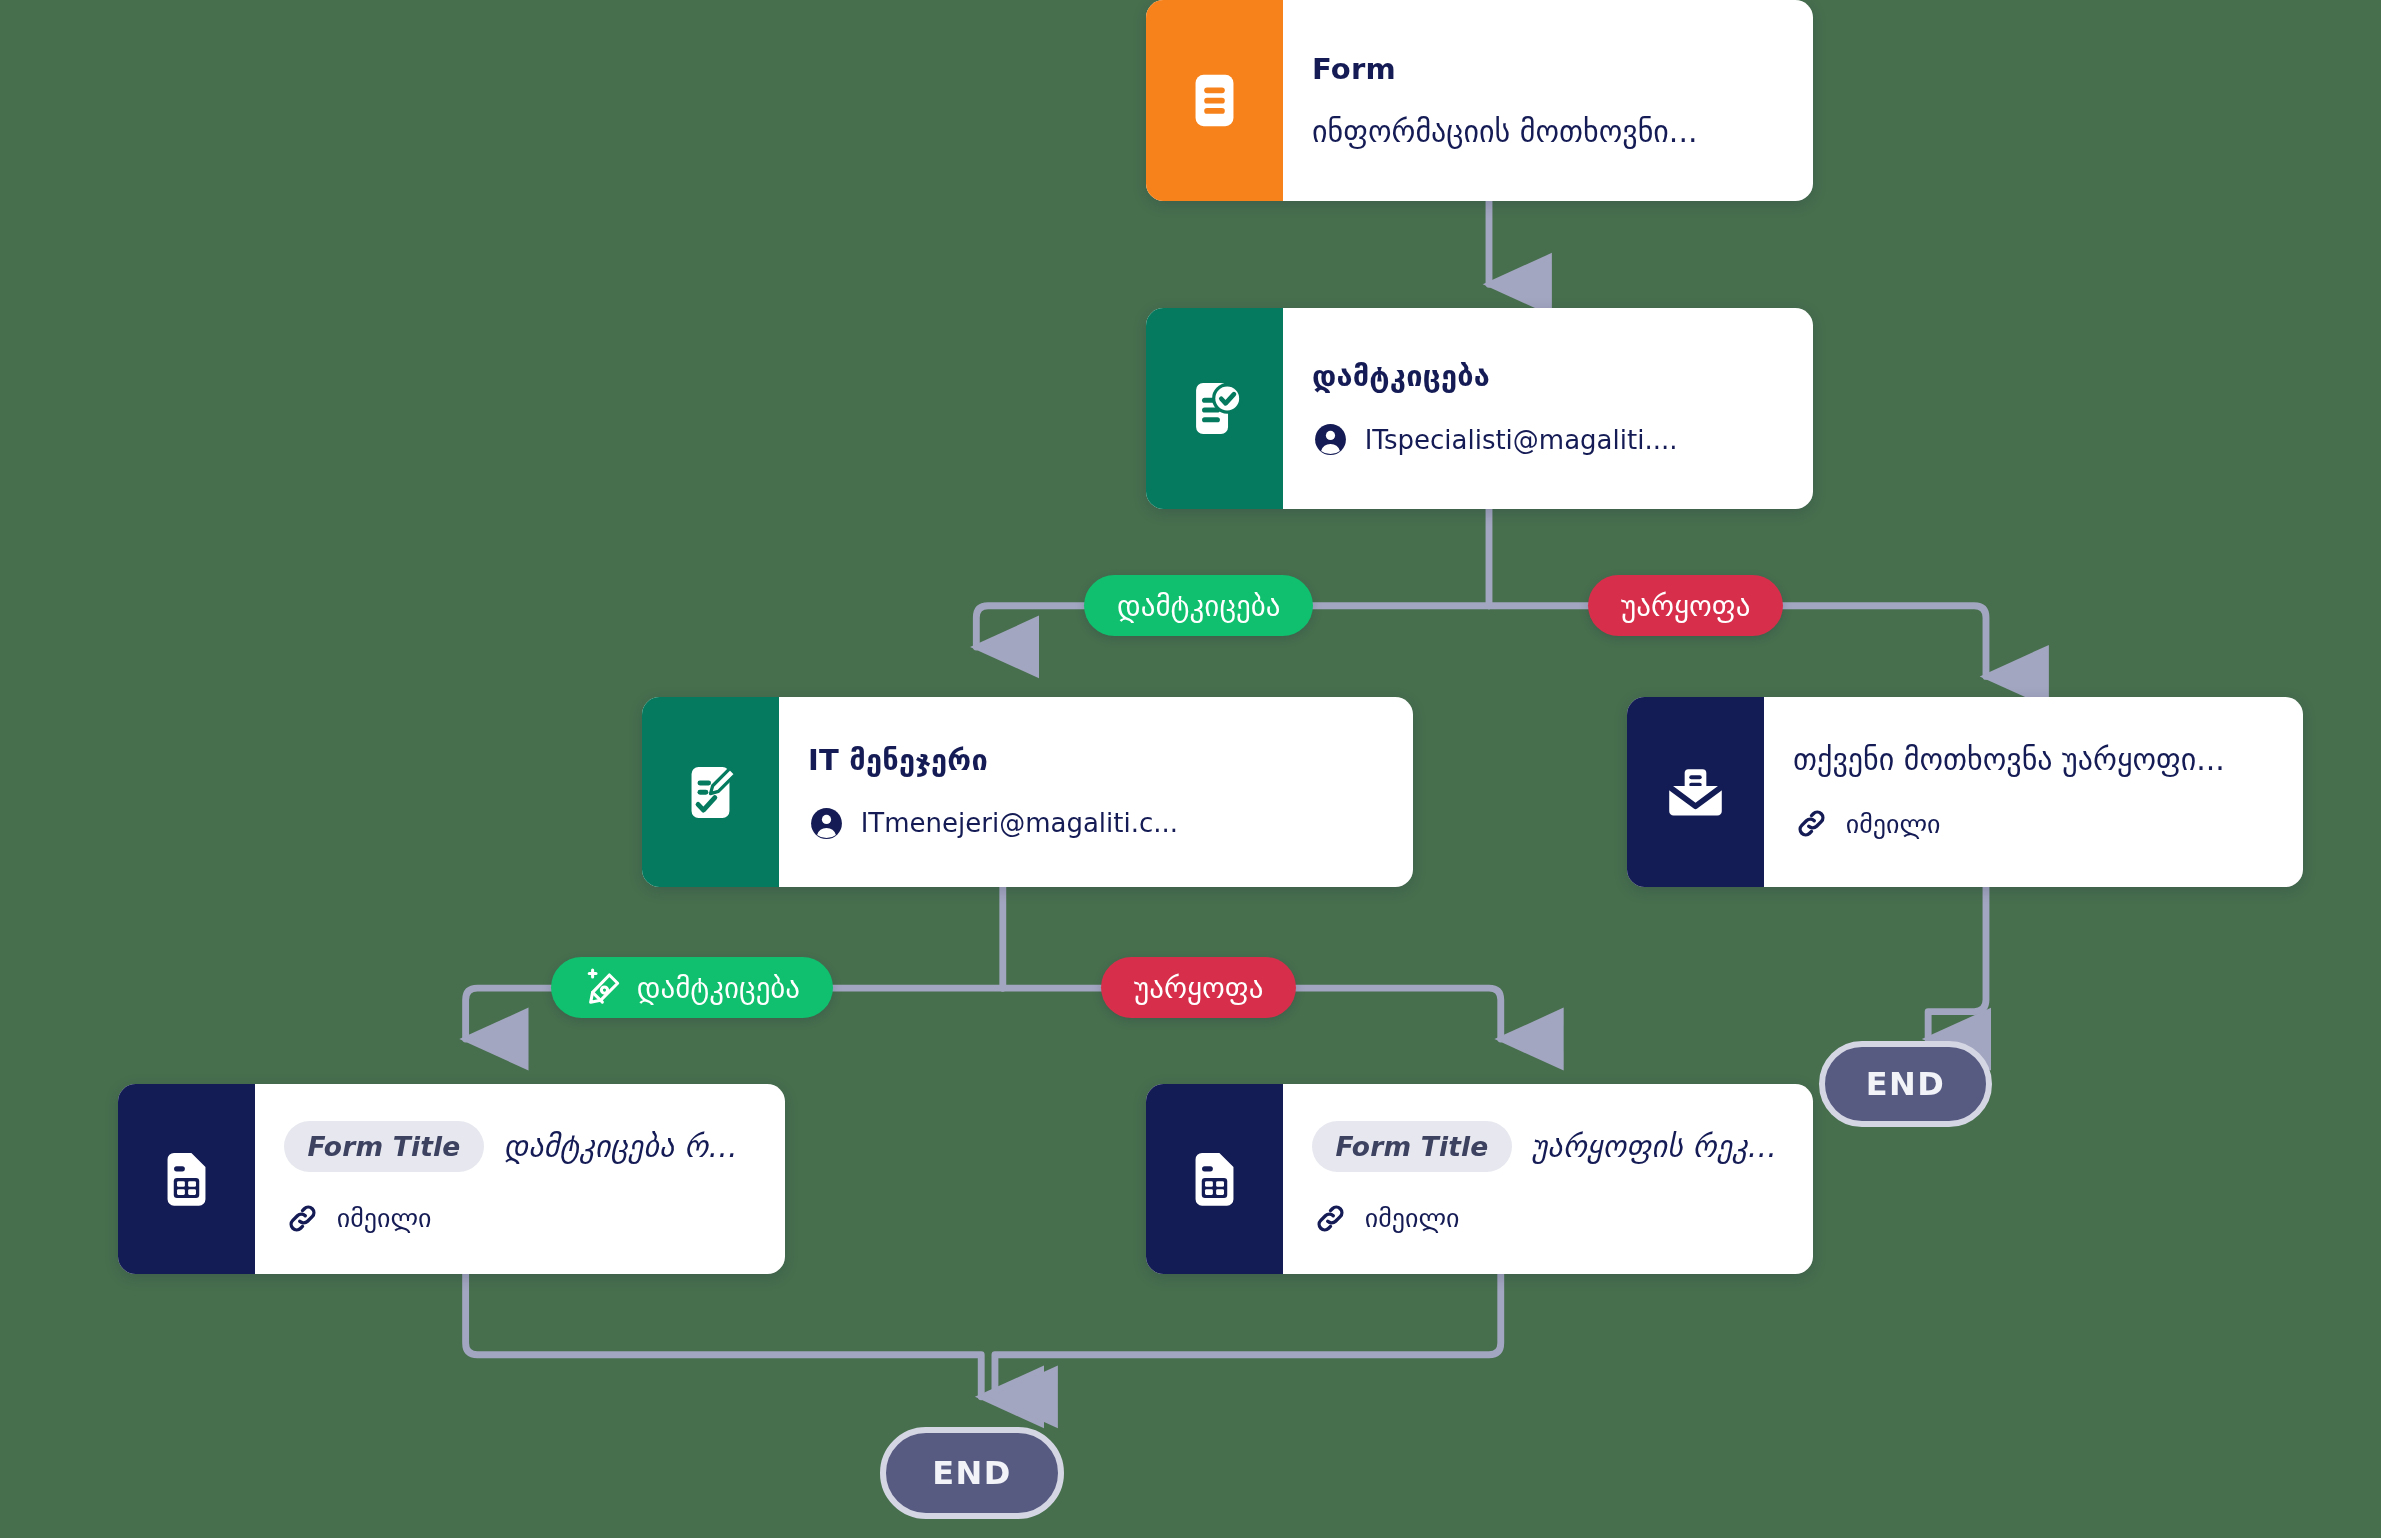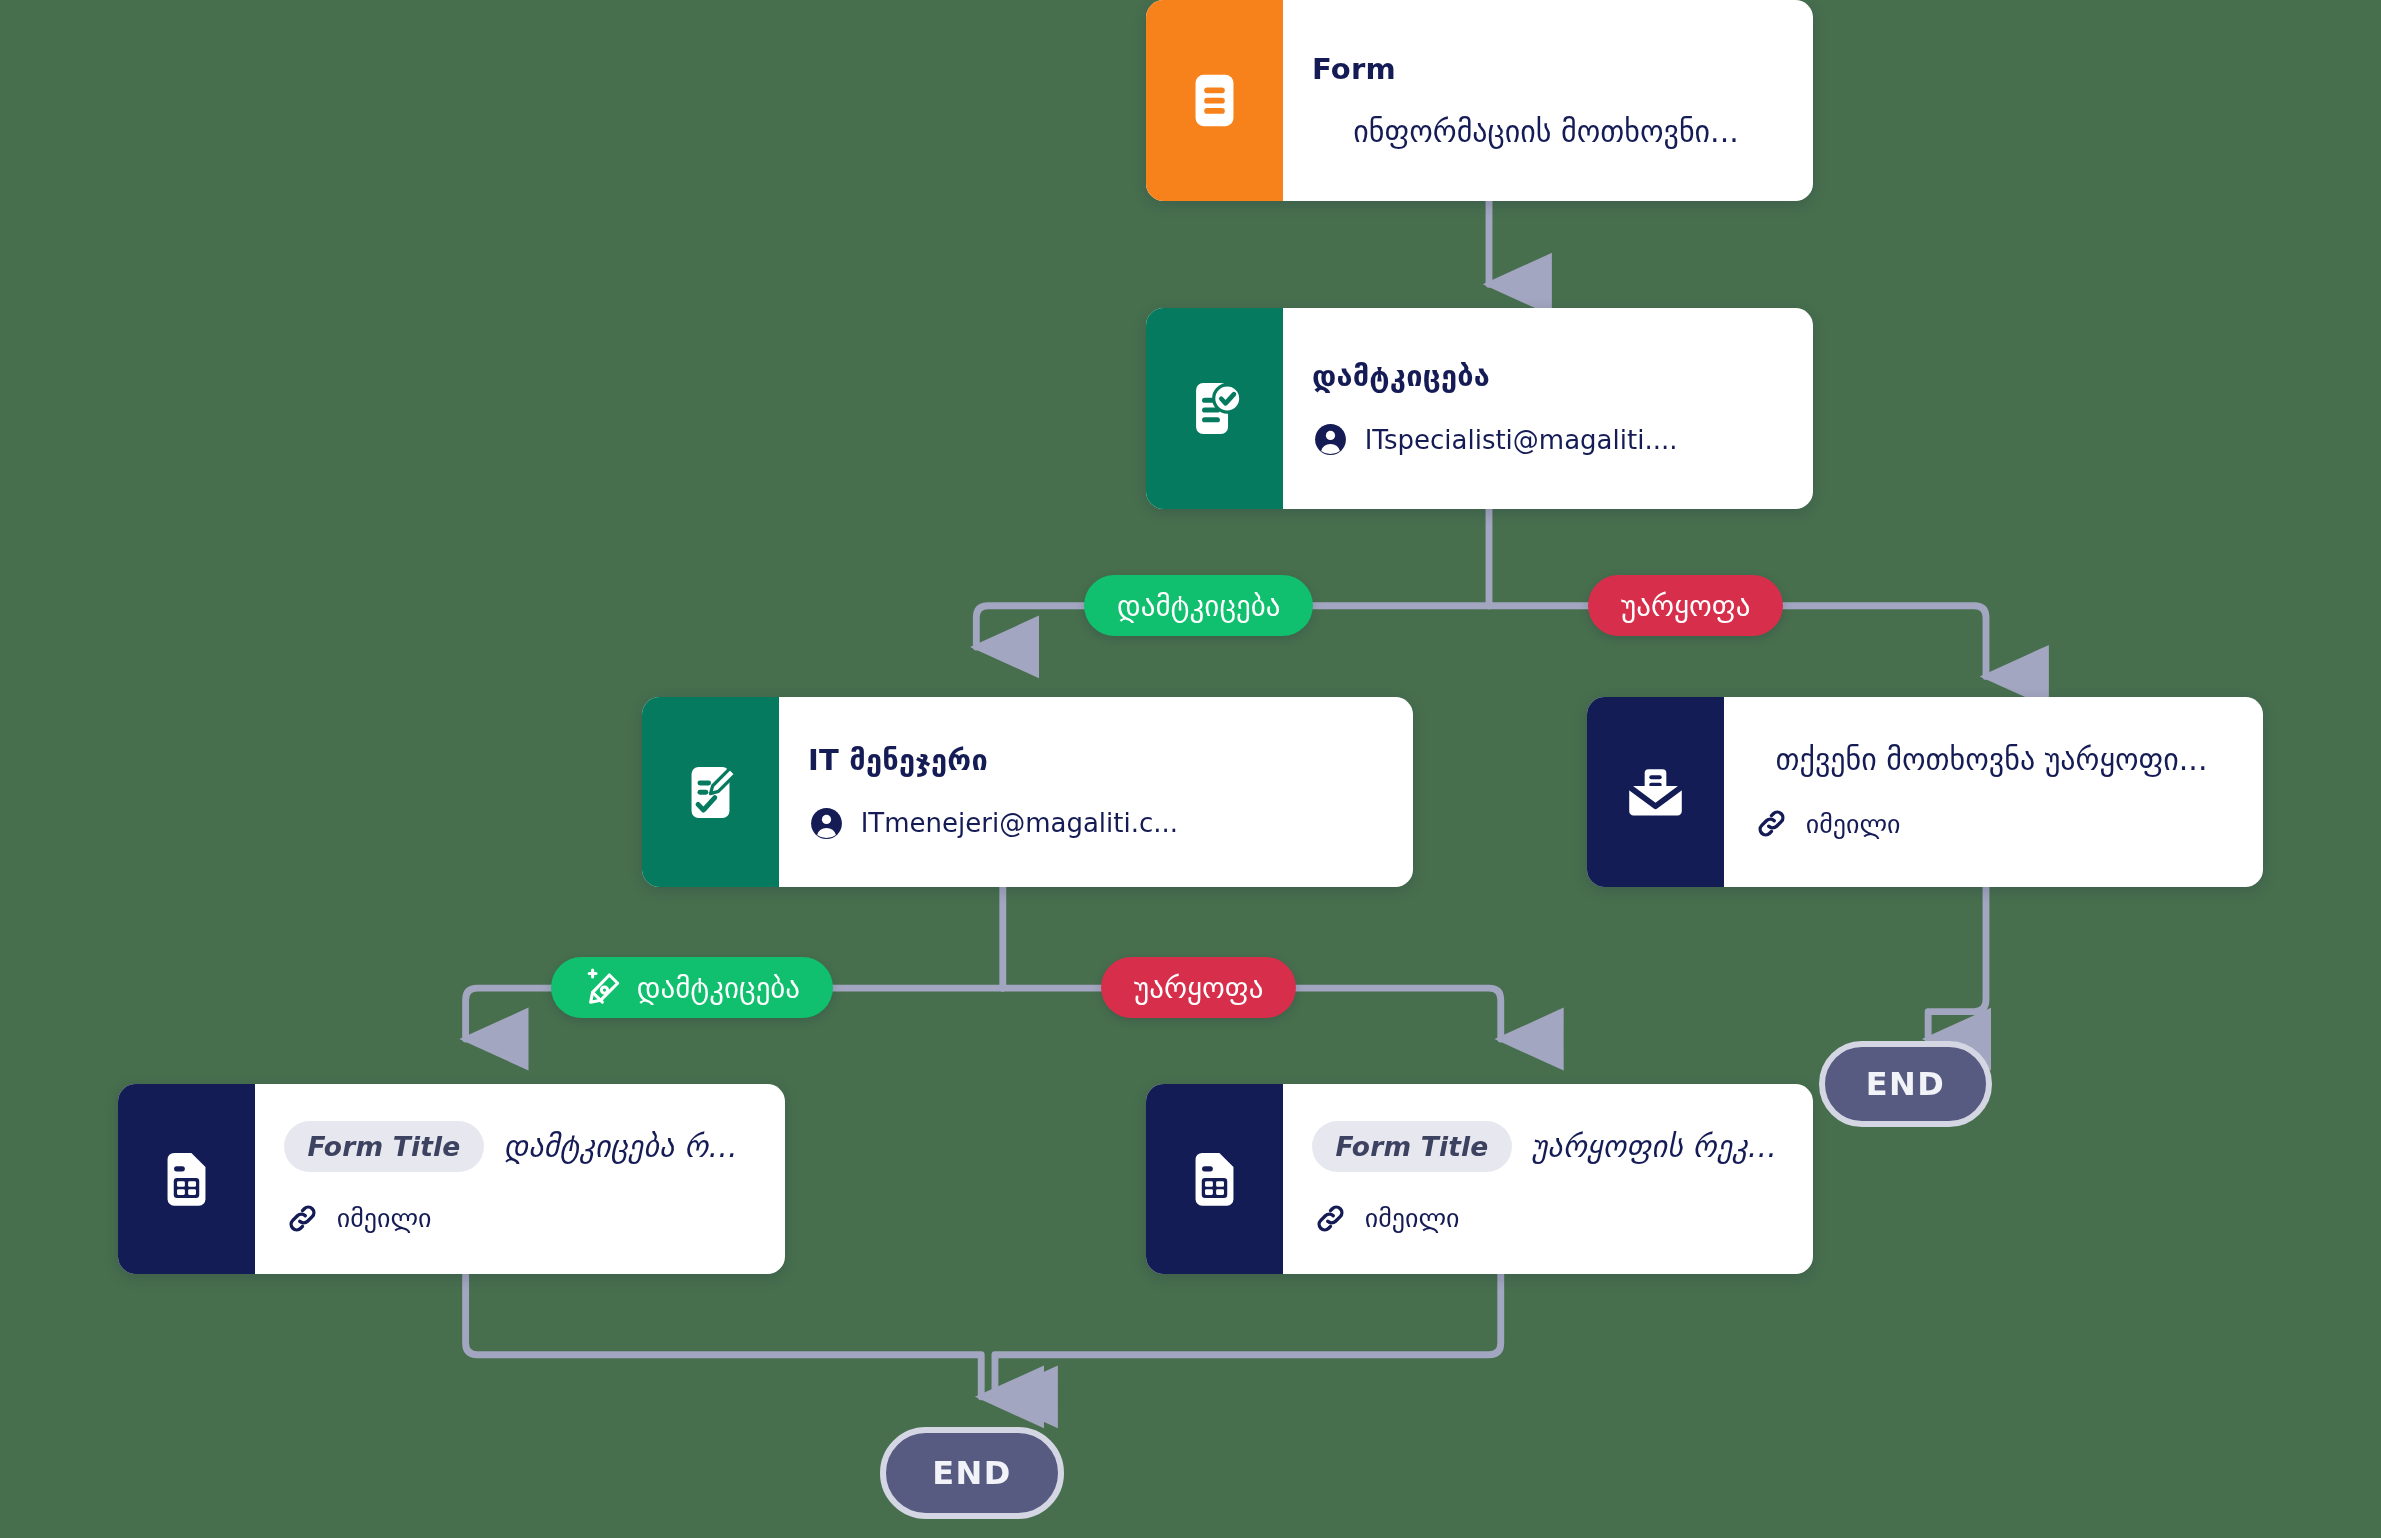--- a/index.html
+++ b/index.html
@@ -74,21 +74,20 @@
     color: #151C55;
     white-space: nowrap;
     overflow: hidden;
   }
   .node-sub svg { flex: 0 0 auto; }
   .node-single {
     font-size: 30px;
     color: #151C55;
     white-space: nowrap;
     overflow: hidden;
-    text-align: center;
   }
   .titlerow {
     display: flex;
     align-items: center;
     gap: 19.6px;
     min-width: 0;
     font-style: italic;
   }
   .badge {
     flex: 0 0 auto;
@@ -230,21 +229,21 @@
         <svg width="37" height="37" viewBox="0 0 24 24">
           <circle cx="12" cy="12" r="10" fill="#151C55"></circle>
           <circle cx="12" cy="9.4" r="3" fill="#ffffff"></circle>
           <path d="M5.9 19.4a6.4 6.4 0 0 1 12.2 0 10 10 0 0 1-12.2 0z" fill="#ffffff"></path>
         </svg>
         <span>ITmenejeri@magaliti.c...</span>
       </div>
     </div>
   </div>
 
-  <div class="node" style="left:1587px; top:697px; width:676px; height:190px;">
+  <div class="node" style="left:1627px; top:697px; width:676px; height:190px;">
     <div class="node-icon icon-navy">
       <svg viewBox="0 0 24 24" fill="none">
         <rect x="8" y="3.4" width="8" height="8.2" rx="1.4" fill="#ffffff"></rect>
         <rect x="9.7" y="5.6" width="4.6" height="1.5" rx=".75" fill="#141C55"></rect>
         <rect x="9.7" y="8.4" width="4.6" height="1.5" rx=".75" fill="#141C55"></rect>
         <path d="M3.2 9.6h17.6a.9 .9 0 0 1 .9 .9v8.4a1.6 1.6 0 0 1-1.6 1.6H3.9a1.6 1.6 0 0 1-1.6-1.6v-8.4a.9 .9 0 0 1 .9-.9z" fill="#ffffff"></path>
         <path d="M2.6 10.1 L12 17.1 L21.4 10.1" stroke="#141C55" stroke-width="2.1" stroke-linecap="round" stroke-linejoin="round" fill="none"></path>
       </svg>
     </div>
     <div class="node-body">

